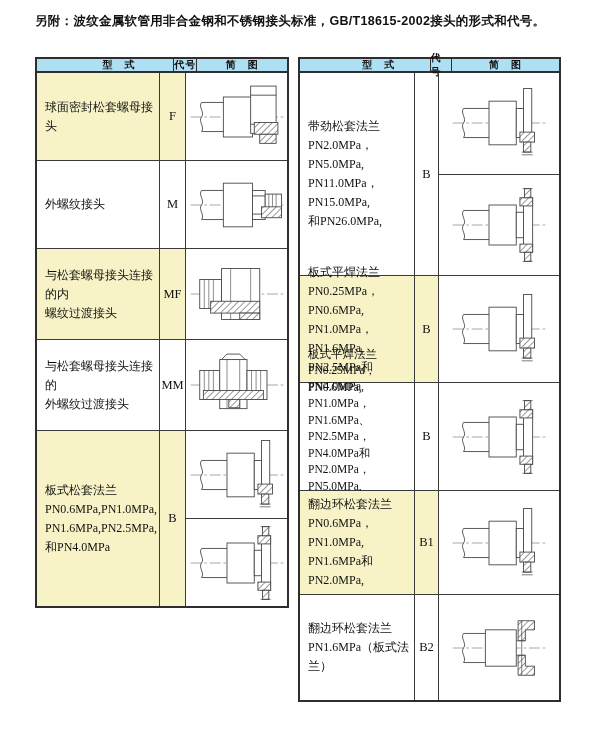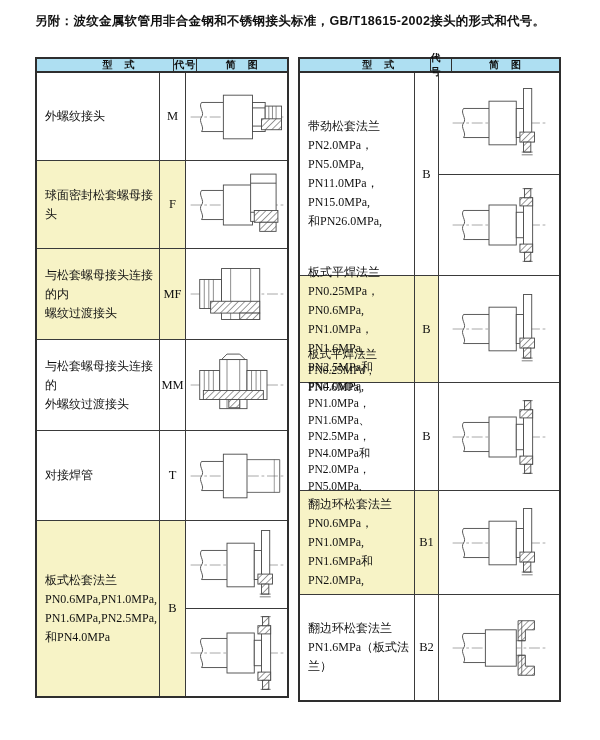--- a/index.html
+++ b/index.html
@@ -165,38 +165,38 @@
   <div class="title">另附：波纹金属软管用非合金钢和不锈钢接头标准，GB/T18615-2002接头的形式和代号。</div>
 
   <div class="tbl tbl-left">
     <div class="thead">
       <div class="hc hc-type">型　式</div>
       <div class="hc hc-code">代号</div>
       <div class="hc hc-dia">简　图</div>
     </div>
 
     <div class="row" style="height:88px">
+      <div class="cell c-type hl">球面密封松套螺母接头</div>
+      <div class="cell c-code hl">F</div>
+      <div class="cell c-dia">
+        <div class="dia-box">
+            <svg class="dia-svg" viewBox="0 0 110 84">
+              <use href="#sym-f"></use>
+            </svg>
+          </div>
+      </div>
+    </div>
+
+    <div class="row" style="height:88px">
       <div class="cell c-type">外螺纹接头</div>
       <div class="cell c-code">M</div>
       <div class="cell c-dia">
         <div class="dia-box">
             <svg class="dia-svg" viewBox="0 0 110 84">
               <use href="#sym-m"></use>
-            </svg>
-          </div>
-      </div>
-    </div>
-
-    <div class="row" style="height:88px">
-      <div class="cell c-type hl">球面密封松套螺母接头</div>
-      <div class="cell c-code hl">F</div>
-      <div class="cell c-dia">
-        <div class="dia-box">
-            <svg class="dia-svg" viewBox="0 0 110 84">
-              <use href="#sym-f"></use>
             </svg>
           </div>
       </div>
     </div>
 
     <div class="row" style="height:91px">
       <div class="cell c-type hl">与松套螺母接头连接的内
 螺纹过渡接头</div>
       <div class="cell c-code hl">MF</div>
       <div class="cell c-dia">
@@ -214,31 +214,20 @@
       <div class="cell c-code">MM</div>
       <div class="cell c-dia">
         <div class="dia-box">
             <svg class="dia-svg" viewBox="0 0 110 84">
               <use href="#sym-mm"></use>
             </svg>
           </div>
       </div>
     </div>
 
-    <div class="row" style="height:90px">
-      <div class="cell c-type">对接焊管</div>
-      <div class="cell c-code">T</div>
-      <div class="cell c-dia">
-        <div class="dia-box">
-            <svg class="dia-svg" viewBox="0 0 110 84">
-              <use href="#sym-t"></use>
-            </svg>
-          </div>
-      </div>
-    </div>
 
     <div class="row" style="height:175px">
       <div class="cell c-type hl">板式松套法兰
 PN0.6MPa,PN1.0MPa,
 PN1.6MPa,PN2.5MPa,
 和PN4.0MPa</div>
       <div class="cell c-code hl">B</div>
       <div class="cell c-dia">
         <div class="dia-box">
             <svg class="dia-svg" viewBox="0 0 110 84">

